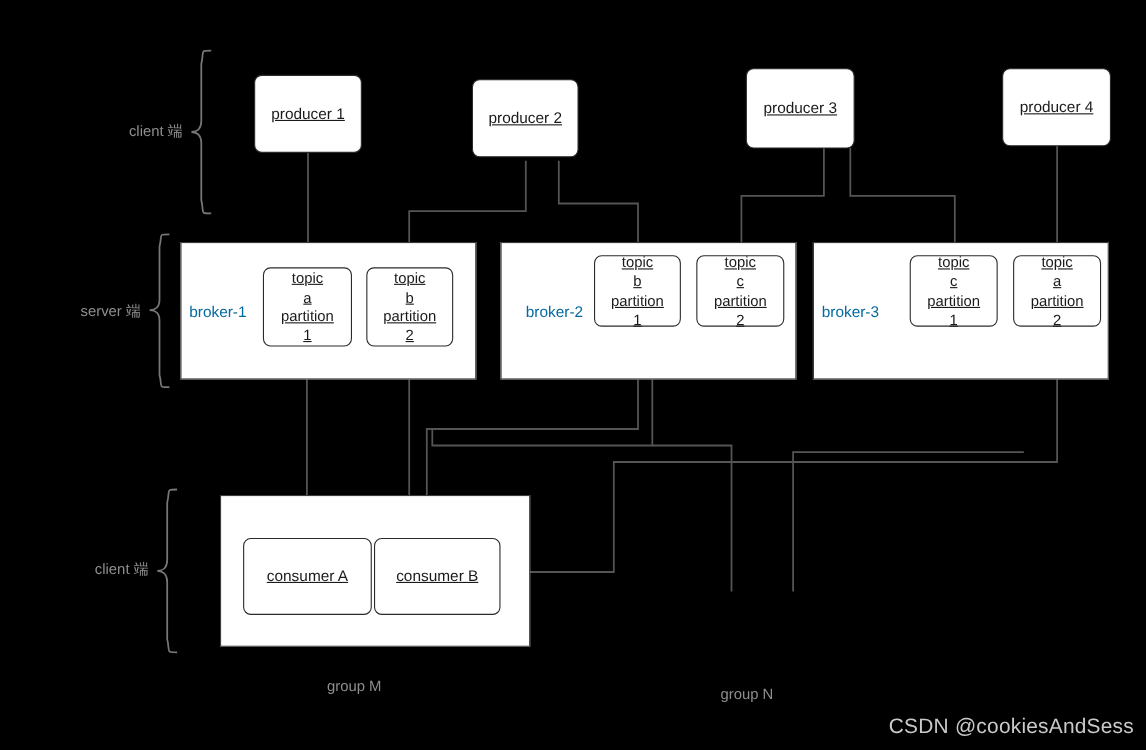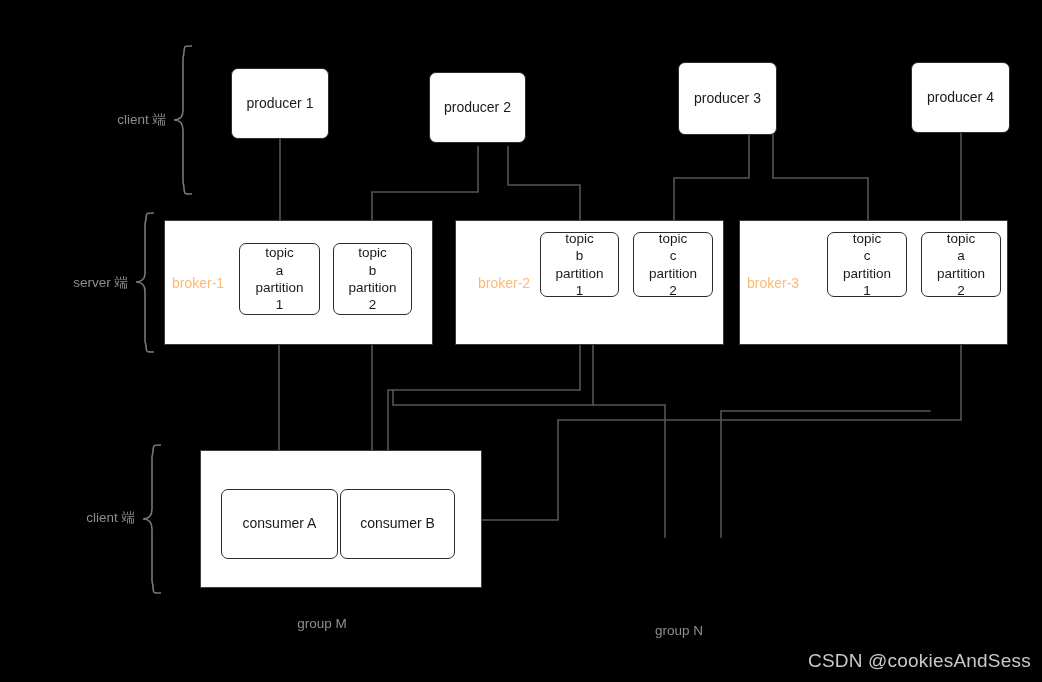--- a/index.html
+++ b/index.html
@@ -6,29 +6,29 @@
   body{
     width:1042px;height:682px;overflow:hidden;
     font-family:"Liberation Sans","DejaVu Sans",sans-serif;
     background:#000;
   }
   #stage{position:relative;width:1042px;height:682px;background:#000;}
   svg#wires{position:absolute;left:0;top:0;width:1042px;height:682px;}
   .node{
     position:absolute;background:#fff;border:1.6px solid #2b2b2b;
     display:flex;align-items:center;justify-content:center;text-align:center;
-    color:#1a1a1a;font-size:14px;line-height:1.28;box-sizing:border-box;
+    color:#1a1a1a;font-size:14px;line-height:1.28;box-sizing:border-box;text-decoration:underline;
   }
   .node.rounded{border-radius:7px;}
   .topic{font-size:13.5px;border-radius:7px;border-width:1.6px;padding:20px;}
   .brokerwrap{
     position:absolute;background:#fff;border:1.4px solid #3a3a3a;box-sizing:border-box;
   }
   .brokerlabel{
-    position:absolute;color:#fdba74;font-size:14px;white-space:nowrap;
+    position:absolute;color:#0369a1;font-size:14px;white-space:nowrap;
   }
   .groupbox{
     position:absolute;background:#fff;border:1.5px solid #3d3d3d;box-sizing:border-box;
   }
   .sidelabel{
     position:absolute;color:#8e8e8e;font-size:13.5px;white-space:nowrap;text-align:right;
   }
   .caption{
     position:absolute;color:#8e8e8e;font-size:13.5px;white-space:nowrap;text-align:center;
   }

